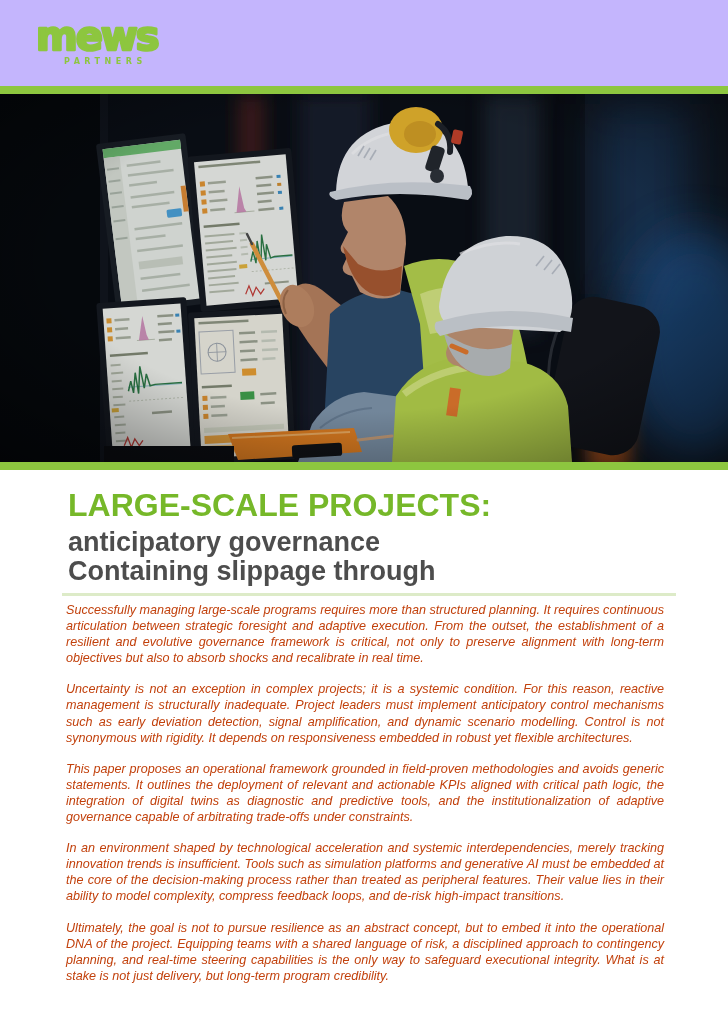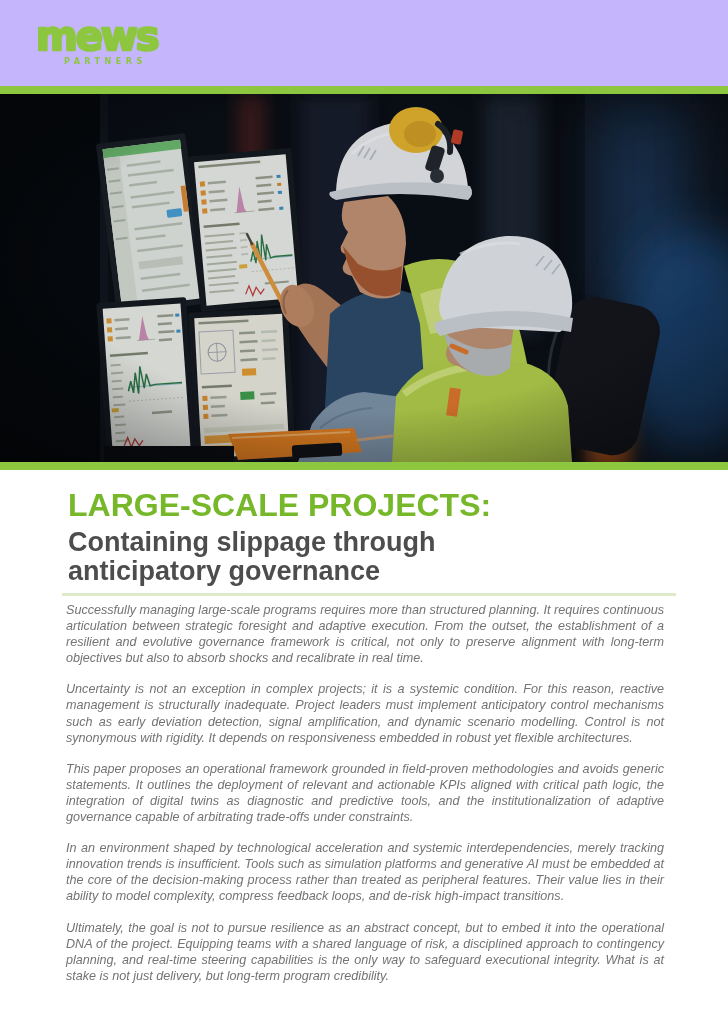--- a/index.html
+++ b/index.html
@@ -24,21 +24,21 @@
   h1 {
     font-size:32px; font-weight:700; letter-spacing:0px;
     color:#76B829; line-height:34px; margin-bottom:6px;
   }
   h2 { font-size:27px; font-weight:800; color:#4D4D4D; line-height:28.5px; }
   h2 span { display:block; }
   .divider { position:absolute; top:593px; left:62px; width:614px; height:3px; background:#DDEBC8; }
   
   .body-copy { position:absolute; top:602px; left:66px; width:598px; }
   .body-copy p {
-    font-style:italic; font-size:12.6px; line-height:16.1px; color:#737373;
+    font-style:italic; font-size:12.6px; line-height:16.1px; color:#c2410c;
     text-align:justify; margin-bottom:15px;
   }
 </style>
 </head>
 <body>
 
 <div class="page">
 
   <div class="header">
     <div class="logo-box">
@@ -305,22 +305,22 @@
       <rect width="728" height="368" fill="#0a1524" opacity="0.10"></rect>
       <rect width="728" height="368" fill="url(#vig)"></rect>
     </svg>
   </figure>
 
   <div class="green-bar bar-bottom"></div>
 
   <div class="titles">
     <h1>LARGE-SCALE PROJECTS:</h1>
     <h2>
+      <span>anticipatory governance</span>
       <span>Containing slippage through</span>
-      <span>anticipatory governance</span>
     </h2>
   </div>
 
   <div class="divider"></div>
 
   <main class="body-copy">
     <p>Successfully managing large-scale programs requires more than structured planning. It requires continuous articulation between strategic foresight and adaptive execution. From the outset, the establishment of a resilient and evolutive governance framework is critical, not only to preserve alignment with long-term objectives but also to absorb shocks and recalibrate in real time.</p>
     <p>Uncertainty is not an exception in complex projects; it is a systemic condition. For this reason, reactive management is structurally inadequate. Project leaders must implement anticipatory control mechanisms such as early deviation detection, signal amplification, and dynamic scenario modelling. Control is not synonymous with rigidity. It depends on responsiveness embedded in robust yet flexible architectures.</p>
     <p>This paper proposes an operational framework grounded in field-proven methodologies and avoids generic statements. It outlines the deployment of relevant and actionable KPIs aligned with critical path logic, the integration of digital twins as diagnostic and predictive tools, and the institutionalization of adaptive governance capable of arbitrating trade-offs under constraints.</p>
     <p>In an environment shaped by technological acceleration and systemic interdependencies, merely tracking innovation trends is insufficient. Tools such as simulation platforms and generative AI must be embedded at the core of the decision-making process rather than treated as peripheral features. Their value lies in their ability to model complexity, compress feedback loops, and de-risk high-impact transitions.</p>

